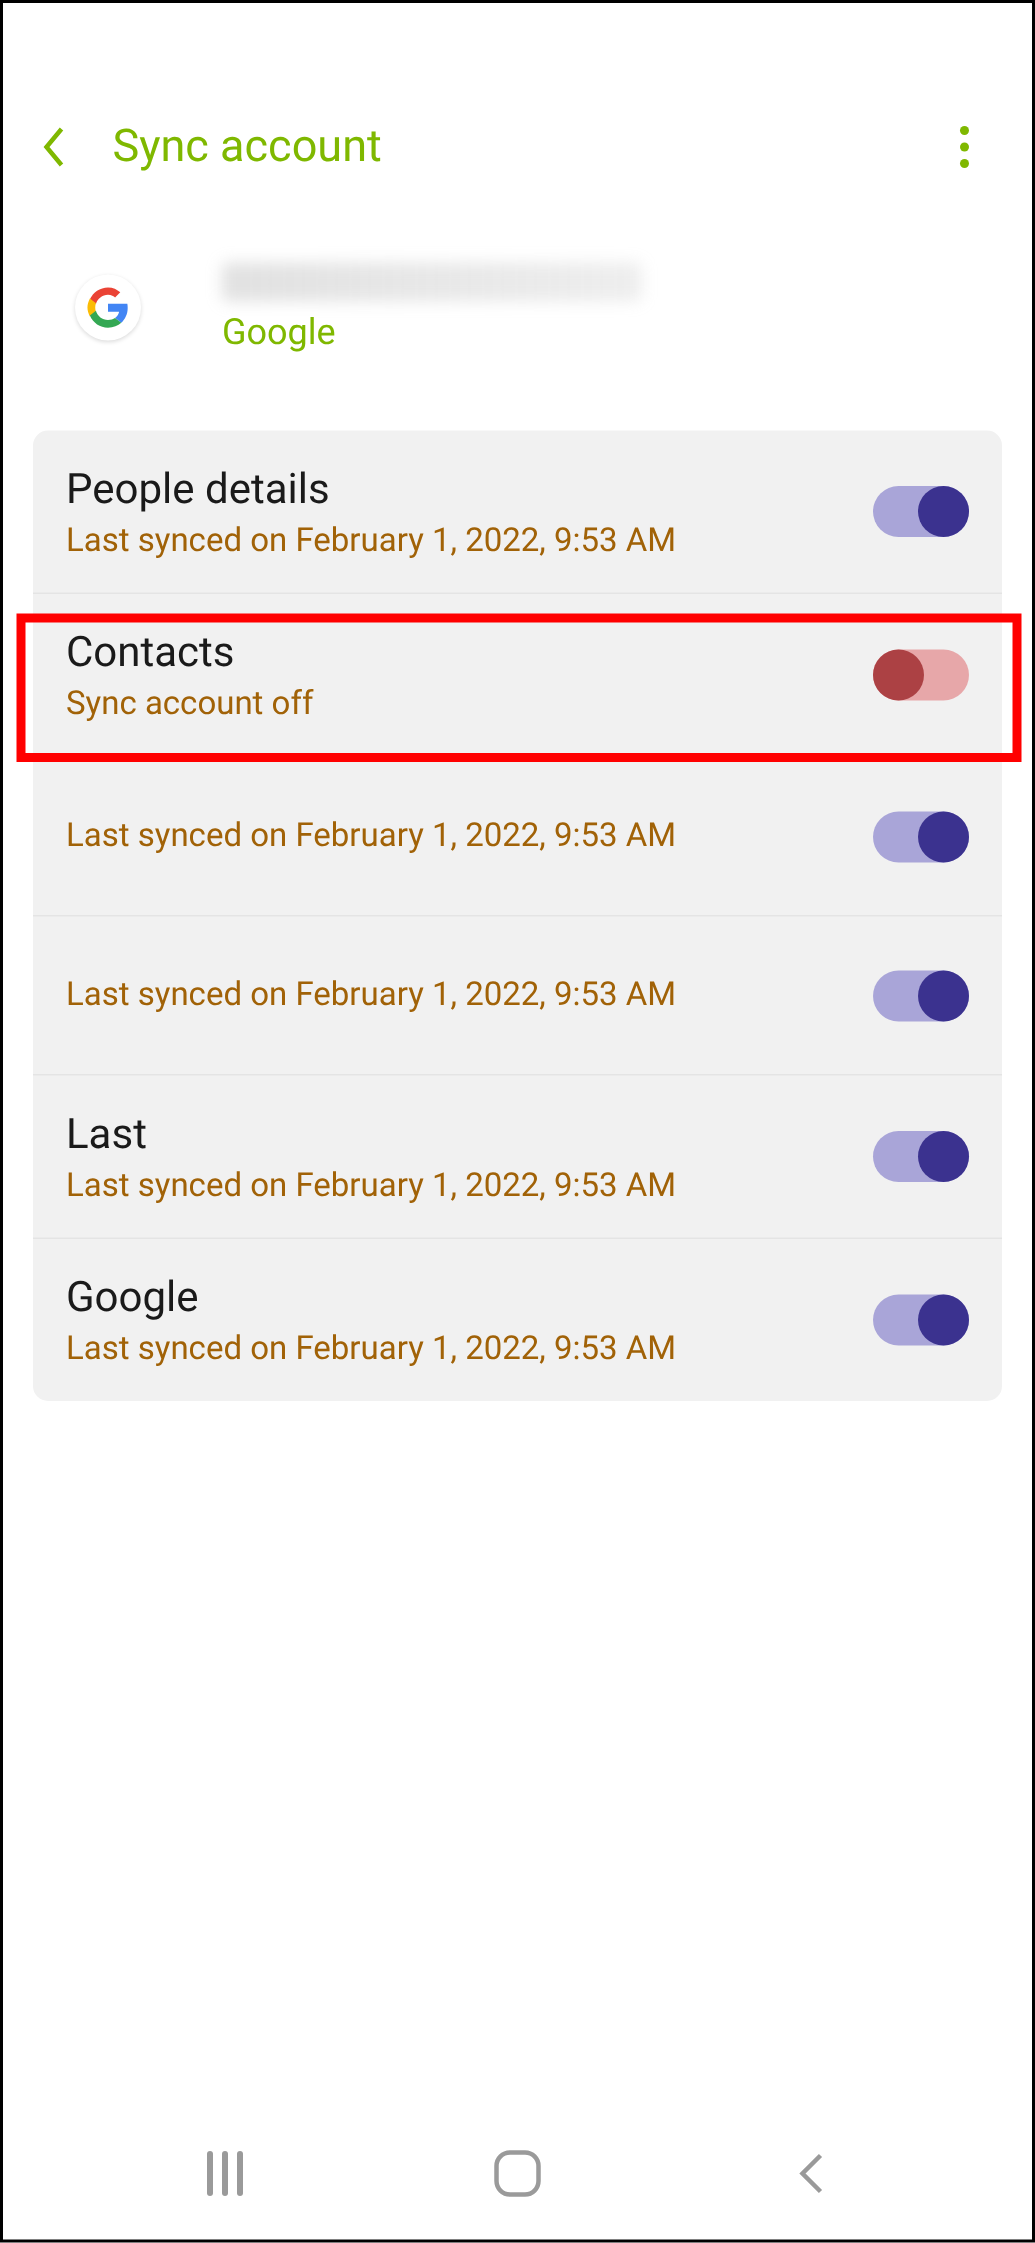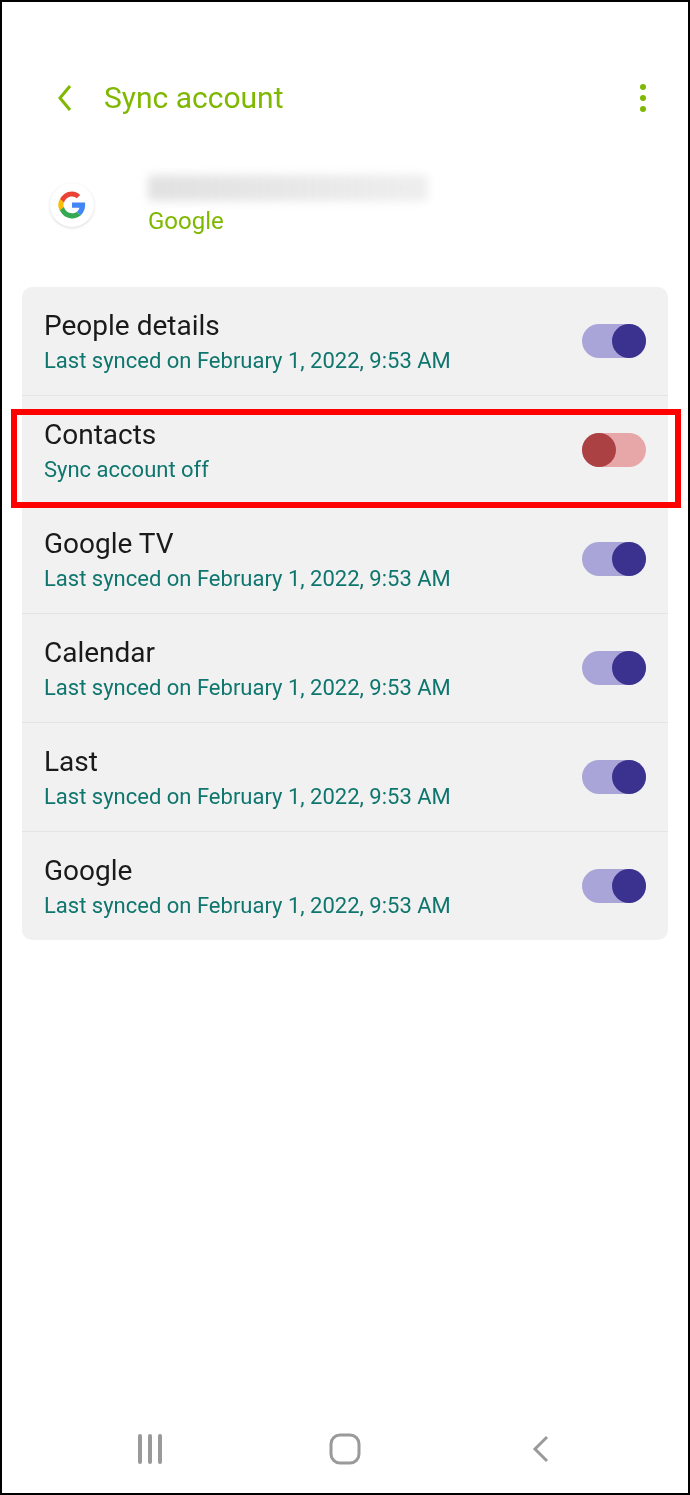--- a/index.html
+++ b/index.html
@@ -12,21 +12,21 @@
       width: 690px;
       height: 1495px;
       background: #ffffff;
       border: 2px solid #000;
       position: relative;
       overflow: hidden;
     }
     .header {
       display: flex;
       align-items: center;
-      padding: 78px 30px 30px 48px;
+      padding: 78px 30px 30px 19px;
     }
     .back-btn {
       width: 30px;
       height: 30px;
       display: flex;
       align-items: center;
       justify-content: center;
       cursor: pointer;
     }
     .back-btn svg {
@@ -105,21 +105,21 @@
     .row-text {
       flex: 1;
     }
     .row-title {
       font-size: 28px;
       color: #1a1a1a;
       margin-bottom: 6px;
     }
     .row-sub {
       font-size: 22px;
-      color: #0f766e;
+      color: #a16207;
     }
     .toggle {
       width: 64px;
       height: 34px;
       border-radius: 34px;
       position: relative;
       cursor: pointer;
     }
     .toggle.on {
       background: #a9a5d8;
@@ -234,31 +234,29 @@
       <div class="row-title">Contacts</div>
       <div class="row-sub">Sync account off</div>
     </div>
     <div class="toggle off">
         <div class="knob"></div>
       </div>
   </div>
 
   <div class="row">
     <div class="row-text">
-      <div class="row-title">Google TV</div>
-      <div class="row-sub">Last synced on February 1, 2022, 9:53 AM</div>
-    </div>
-    <div class="toggle on">
-        <div class="knob"></div>
-      </div>
-  </div>
-
-  <div class="row">
-    <div class="row-text">
-      <div class="row-title">Calendar</div>
+      <div class="row-sub">Last synced on February 1, 2022, 9:53 AM</div>
+    </div>
+    <div class="toggle on">
+        <div class="knob"></div>
+      </div>
+  </div>
+
+  <div class="row">
+    <div class="row-text">
       <div class="row-sub">Last synced on February 1, 2022, 9:53 AM</div>
     </div>
     <div class="toggle on">
         <div class="knob"></div>
       </div>
   </div>
 
   <div class="row">
     <div class="row-text">
       <div class="row-title">Last</div>

